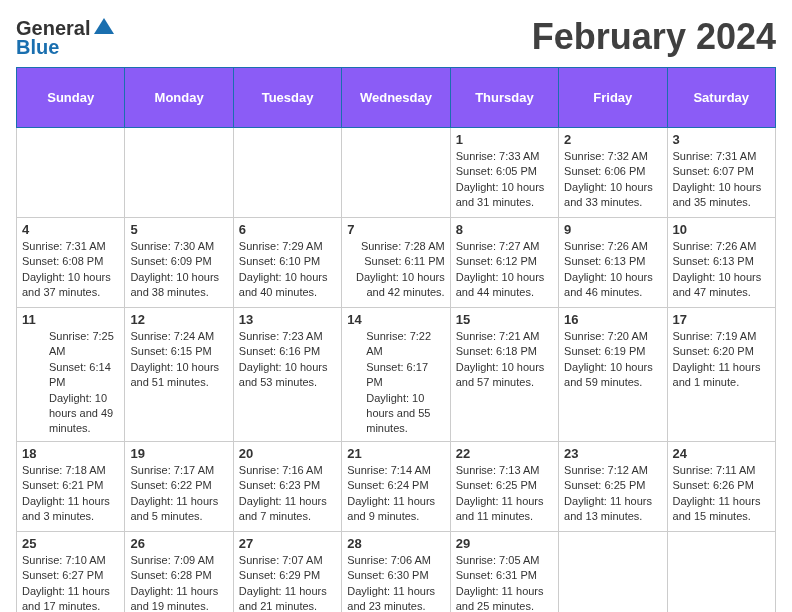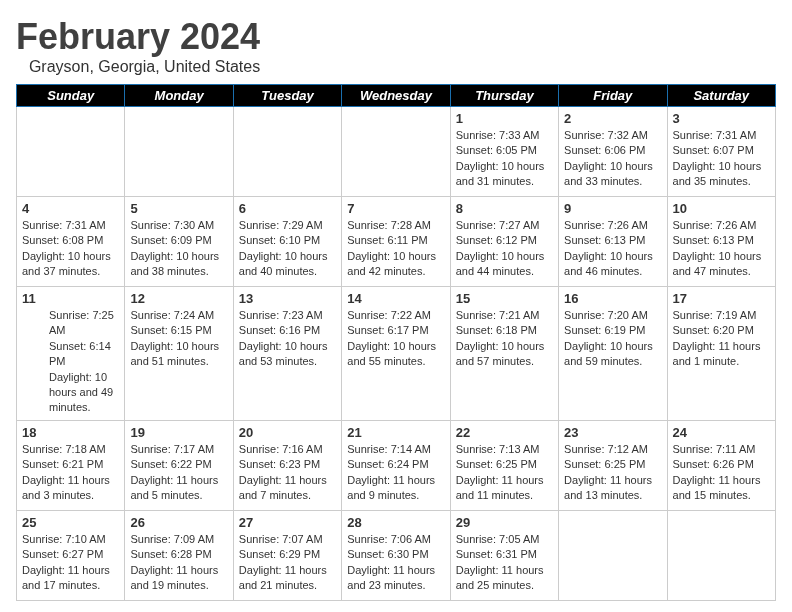--- a/index.html
+++ b/index.html
@@ -51,27 +51,26 @@
     .calendar-subtitle {
       font-size: 16px;
       color: #333;
     }
     .calendar {
       width: 100%;
       border-collapse: collapse;
       border: 1px solid #ccc;
     }
     .calendar th {
-      background-color: #000000;
+      background-color: #8b5cf6;
       color: white;
       text-align: center;
-      padding: 3px 4px;
+      padding: 22px 4px;
       font-size: 13px;
       border: 1px solid #1a6faf;
-      font-style: italic;
     }
     .calendar td {
       vertical-align: top;
       border: 1px solid #ccc;
       padding: 4px 5px;
       width: calc(100% / 7);
       min-height: 80px;
       font-size: 11px;
       color: #333;
     }
@@ -89,23 +88,31 @@
       background: #fff;
     }
     .week-row td {
       height: 90px;
     }
   </style>
 </head>
 <body>
 
 <div class="header-section">
+  <div class="logo">
+    <div class="logo-text">
+      <span class="logo-general">General</span>
+      <svg class="logo-icon" viewBox="0 0 24 24">
+        <polygon points="12,2 22,18 2,18" fill="#1a6faf"></polygon>
+      </svg>
+    </div>
+    <span class="logo-blue" style="margin-top:-4px;">Blue</span>
+  </div>
   <div class="title-section">
     <div class="calendar-title">February 2024</div>
-    <div class="calendar-subtitle">Grayson, Georgia, United States</div>
   </div>
 </div>
 
 <table class="calendar">
   <thead>
     <tr>
     <th>Sunday</th>
         <th>Monday</th>
         <th>Tuesday</th>
         <th>Wednesday</th>
@@ -153,21 +160,21 @@
 Daylight: 10 hours and 38 minutes.</div>
         </td>
         <td>
           <div class="day-number">6</div>
           <div class="day-info" style="white-space: pre-line;">Sunrise: 7:29 AM
 Sunset: 6:10 PM
 Daylight: 10 hours and 40 minutes.</div>
         </td>
         <td>
           <div class="day-number">7</div>
-          <div class="day-info" style="white-space: pre-line;">Sunrise: 7:28 AM
+          <div class="day-info" style="white-space: pre-line; text-align: right;">Sunrise: 7:28 AM
 Sunset: 6:11 PM
 Daylight: 10 hours and 42 minutes.</div>
         </td>
         <td>
           <div class="day-number">8</div>
           <div class="day-info" style="white-space: pre-line;">Sunrise: 7:27 AM
 Sunset: 6:12 PM
 Daylight: 10 hours and 44 minutes.</div>
         </td>
         <td>
@@ -197,21 +204,21 @@
 Daylight: 10 hours and 51 minutes.</div>
         </td>
         <td>
           <div class="day-number">13</div>
           <div class="day-info" style="white-space: pre-line;">Sunrise: 7:23 AM
 Sunset: 6:16 PM
 Daylight: 10 hours and 53 minutes.</div>
         </td>
         <td>
           <div class="day-number">14</div>
-          <div class="day-info" style="white-space: pre-line;">Sunrise: 7:22 AM
+          <div class="day-info" style="white-space: pre-line; margin-left: 19px;">Sunrise: 7:22 AM
 Sunset: 6:17 PM
 Daylight: 10 hours and 55 minutes.</div>
         </td>
         <td>
           <div class="day-number">15</div>
           <div class="day-info" style="white-space: pre-line;">Sunrise: 7:21 AM
 Sunset: 6:18 PM
 Daylight: 10 hours and 57 minutes.</div>
         </td>
         <td>

